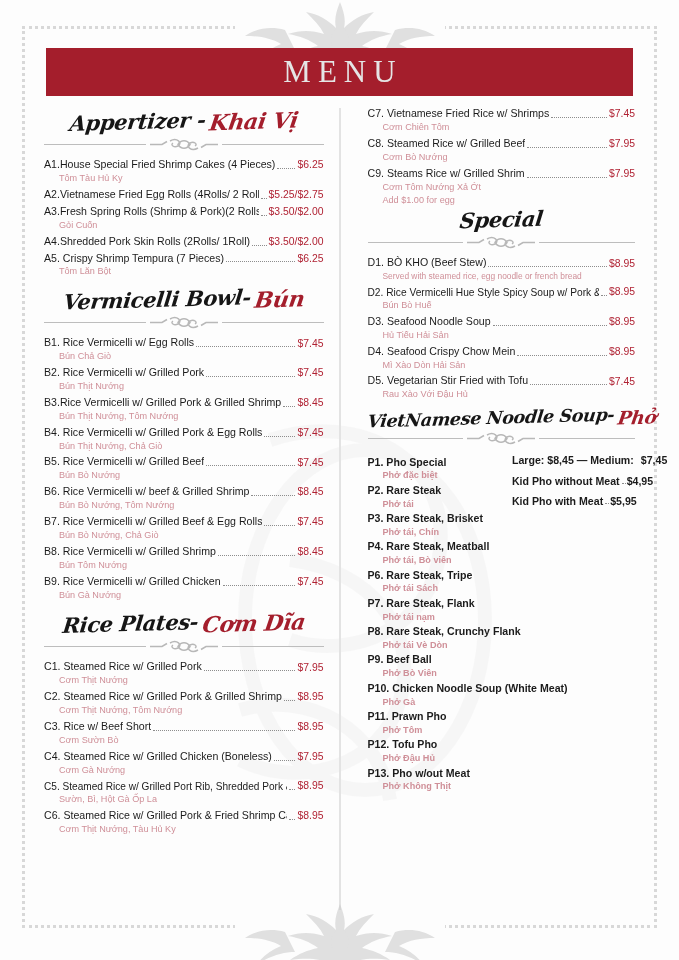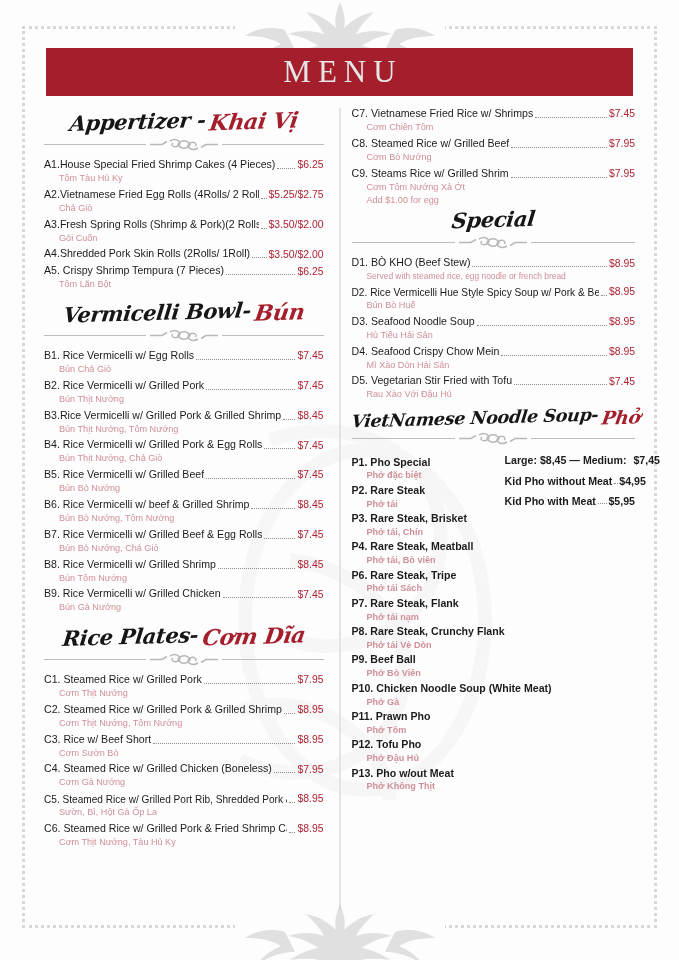--- a/index.html
+++ b/index.html
@@ -97,21 +97,21 @@
     bottom: 44px;
     display: flex;
     gap: 0;
   }
   .col {
     width: 50%;
     position: relative;
     padding: 0 10px;
   }
   .col.left { padding-right: 16px; }
-  .col.right { padding-left: 12px; }
+  .col.right { padding-left: 28px; }
   .col-divider {
     position: absolute;
     left: 50%;
     top: 4px;
     bottom: 6px;
     width: 2px;
     background: #e3e3e3;
     transform: translateX(-1px);
   }
 
@@ -306,21 +306,20 @@
             <span class="price">$6.25</span>
           </div>
           <div class="subtitle">Tôm Tàu Hủ Ky</div>
         </div>
         <div>
           <div class="item">
             <span class="name">A2.Vietnamese Fried Egg Rolls (4Rolls/ 2 Rolls)</span>
             <span class="leader"></span>
             <span class="price">$5.25/$2.75</span>
           </div>
-          <div class="subtitle">Chả Giò</div>
         </div>
         <div>
           <div class="item">
             <span class="name">A3.Fresh Spring Rolls (Shrimp &amp; Pork)(2 Rolls/1Roll)</span>
             <span class="leader"></span>
             <span class="price">$3.50/$2.00</span>
           </div>
           <div class="subtitle">Gỏi Cuốn</div>
         </div>
         <div>

